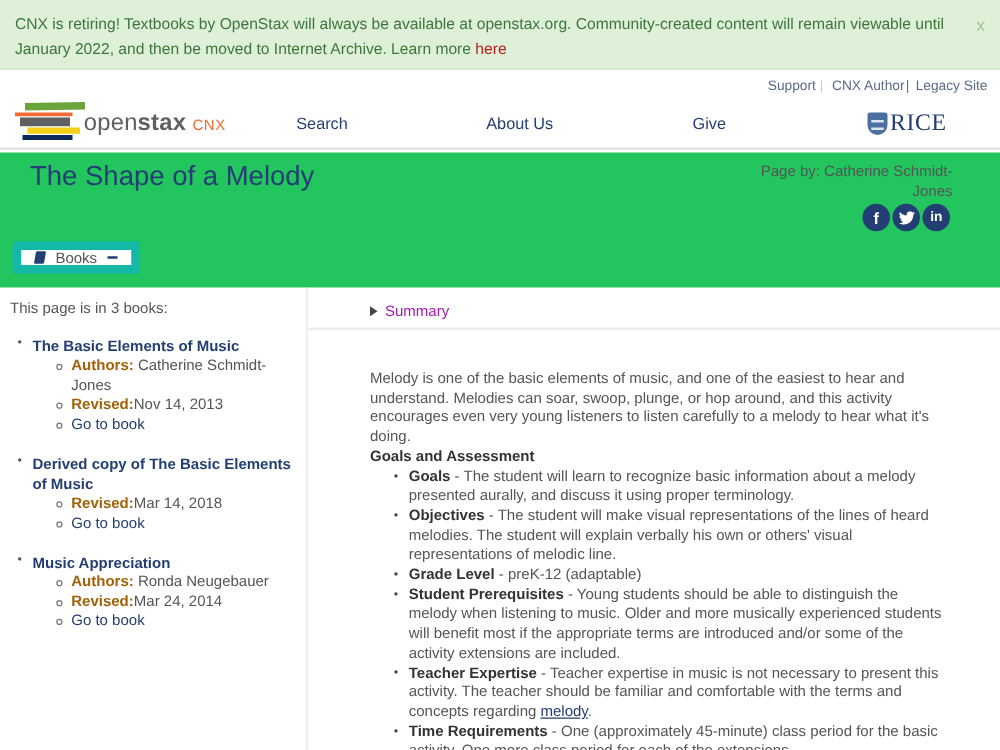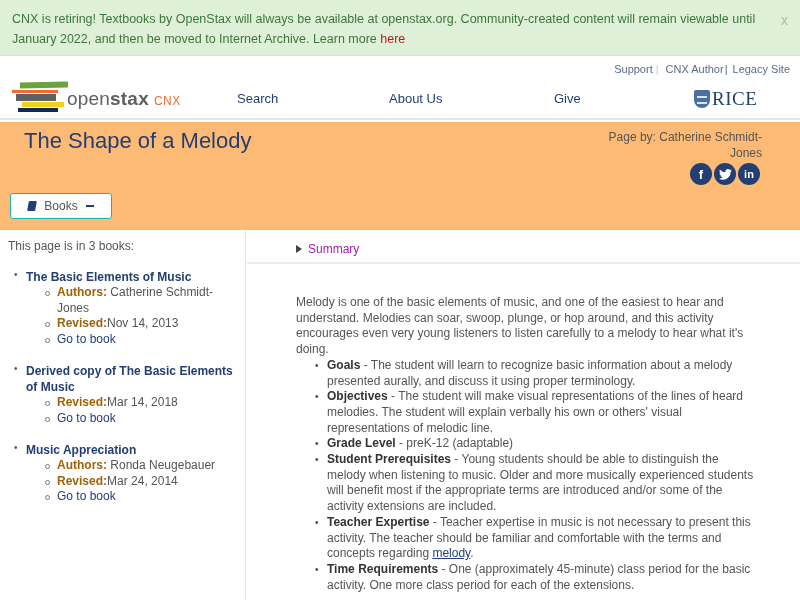--- a/index.html
+++ b/index.html
@@ -24,27 +24,27 @@
   .logo .bar5 { position: absolute; left: 6px; top: 27px; width: 40px; height: 4px; background: #0c2a5e; }
   .logo .word { position: absolute; left: 55px; top: 7px; font-size: 19px; color: #5f6062; letter-spacing: 0.2px; text-align: center; }
   .logo .word b { font-weight: bold; }
   .logo .cnx { font-size: 12px; color: #f36b32; margin-left: 5px; letter-spacing: 0.5px; }
   .nav-link { position: absolute; top: 16px; font-size: 13px; color: #233e73; cursor: pointer; }
   .rice { position: absolute; left: 694px; top: 13px; display: flex; align-items: center; }
   .rice .shield { width: 16px; height: 18px; background: #4a6fa0; border-radius: 2px 2px 8px 8px; position: relative; }
   .rice .shield::after { content: ""; position: absolute; left: 3px; top: 6px; width: 10px; height: 4px; border-top: 2px solid #dde4ef; border-bottom: 2px solid #dde4ef; }
   .rice .name { font-family: "Liberation Serif", serif; font-size: 19px; color: #233e73; margin-left: 2px; letter-spacing: 0.5px; }
 
-  .titlebar { position: absolute; top: 122px; left: 0; width: 800px; height: 108px; background: #fdba74; }
+  .titlebar { position: absolute; top: 122px; left: 0; width: 800px; height: 108px; background: #22c55e; }
   .titlebar h1 { position: absolute; left: 24px; top: 6px; font-size: 22px; font-weight: normal; color: #233e73; }
   .pageby { position: absolute; right: 38px; top: 7px; width: 160px; text-align: right; font-size: 12px; color: #555; line-height: 16px; }
   .social { position: absolute; left: 690px; top: 41px; display: flex; gap: 2px; }
   .social .ic { width: 22px; height: 22px; border-radius: 50%; background: #233e73; color: #fff; font-weight: bold; font-size: 13px; display: flex; align-items: center; justify-content: center; cursor: pointer; }
   .social .ic.in { font-size: 11px; }
-  .books-btn { position: absolute; left: 10px; top: 71px; width: 102px; height: 26px; border: 1px solid #14b8a6; border-radius: 3px; background: #fff; display: flex; align-items: center; justify-content: center; gap: 8px; font-size: 12px; color: #555; cursor: pointer; }
+  .books-btn { position: absolute; left: 10px; top: 71px; width: 102px; height: 26px; border: 7px solid #14b8a6; border-radius: 3px; background: #fff; display: flex; align-items: center; justify-content: center; gap: 8px; font-size: 12px; color: #555; cursor: pointer; }
   .books-btn .book-ic { width: 8px; height: 10px; background: #233e73; border-radius: 1px; transform: skewX(-10deg); }
   .books-btn .minus { width: 8px; height: 2px; background: #233e73; }
 
   .sidebar { position: absolute; left: 0; top: 230px; width: 246px; height: 370px; border-right: 1px solid #e5e5e5; padding: 9px 0 0 8px; }
   .sidebar .intro { font-size: 12px; color: #555; margin-bottom: 16px; }
   .sidebar ul.books { list-style: none; padding-left: 18px; }
   .sidebar .book { position: relative; margin-bottom: 16px; }
   .sidebar .book::before { content: "•"; position: absolute; left: -12px; top: 0; color: #555; font-size: 10px; }
   .sidebar .book-title { font-size: 12px; font-weight: bold; color: #233e73; line-height: 16px; cursor: pointer; display: block; }
   .sidebar ul.meta { list-style: none; padding-left: 31px; }
@@ -141,20 +141,21 @@
     </li>
   </ul>
 </div>
 
 <div class="content">
   <div class="summary">
     <span class="tri"></span><span>Summary</span>
   </div>
   <div class="body">
     <p>Melody is one of the basic elements of music, and one of the easiest to hear and understand. Melodies can soar, swoop, plunge, or hop around, and this activity encourages even very young listeners to listen carefully to a melody to hear what it's doing.</p>
+    <div class="heading">Goals and Assessment</div>
     <ul class="goals">
       <li><b>Goals</b><span> - The student will learn to recognize basic information about a melody presented aurally, and discuss it using proper terminology.</span></li>
       <li><b>Objectives</b><span> - The student will make visual representations of the lines of heard melodies. The student will explain verbally his own or others' visual representations of melodic line.</span></li>
       <li><b>Grade Level</b><span> - preK-12 (adaptable)</span></li>
       <li><b>Student Prerequisites</b><span> - Young students should be able to distinguish the melody when listening to music. Older and more musically experienced students will benefit most if the appropriate terms are introduced and/or some of the activity extensions are included.</span></li>
       <li><b>Teacher Expertise</b><span> - Teacher expertise in music is not necessary to present this activity. The teacher should be familiar and comfortable with the terms and concepts regarding </span><a>melody</a><span>.</span></li>
       <li><b>Time Requirements</b><span> - One (approximately 45-minute) class period for the basic activity. One more class period for each of the extensions.</span></li>
     </ul>
   </div>
 </div>

